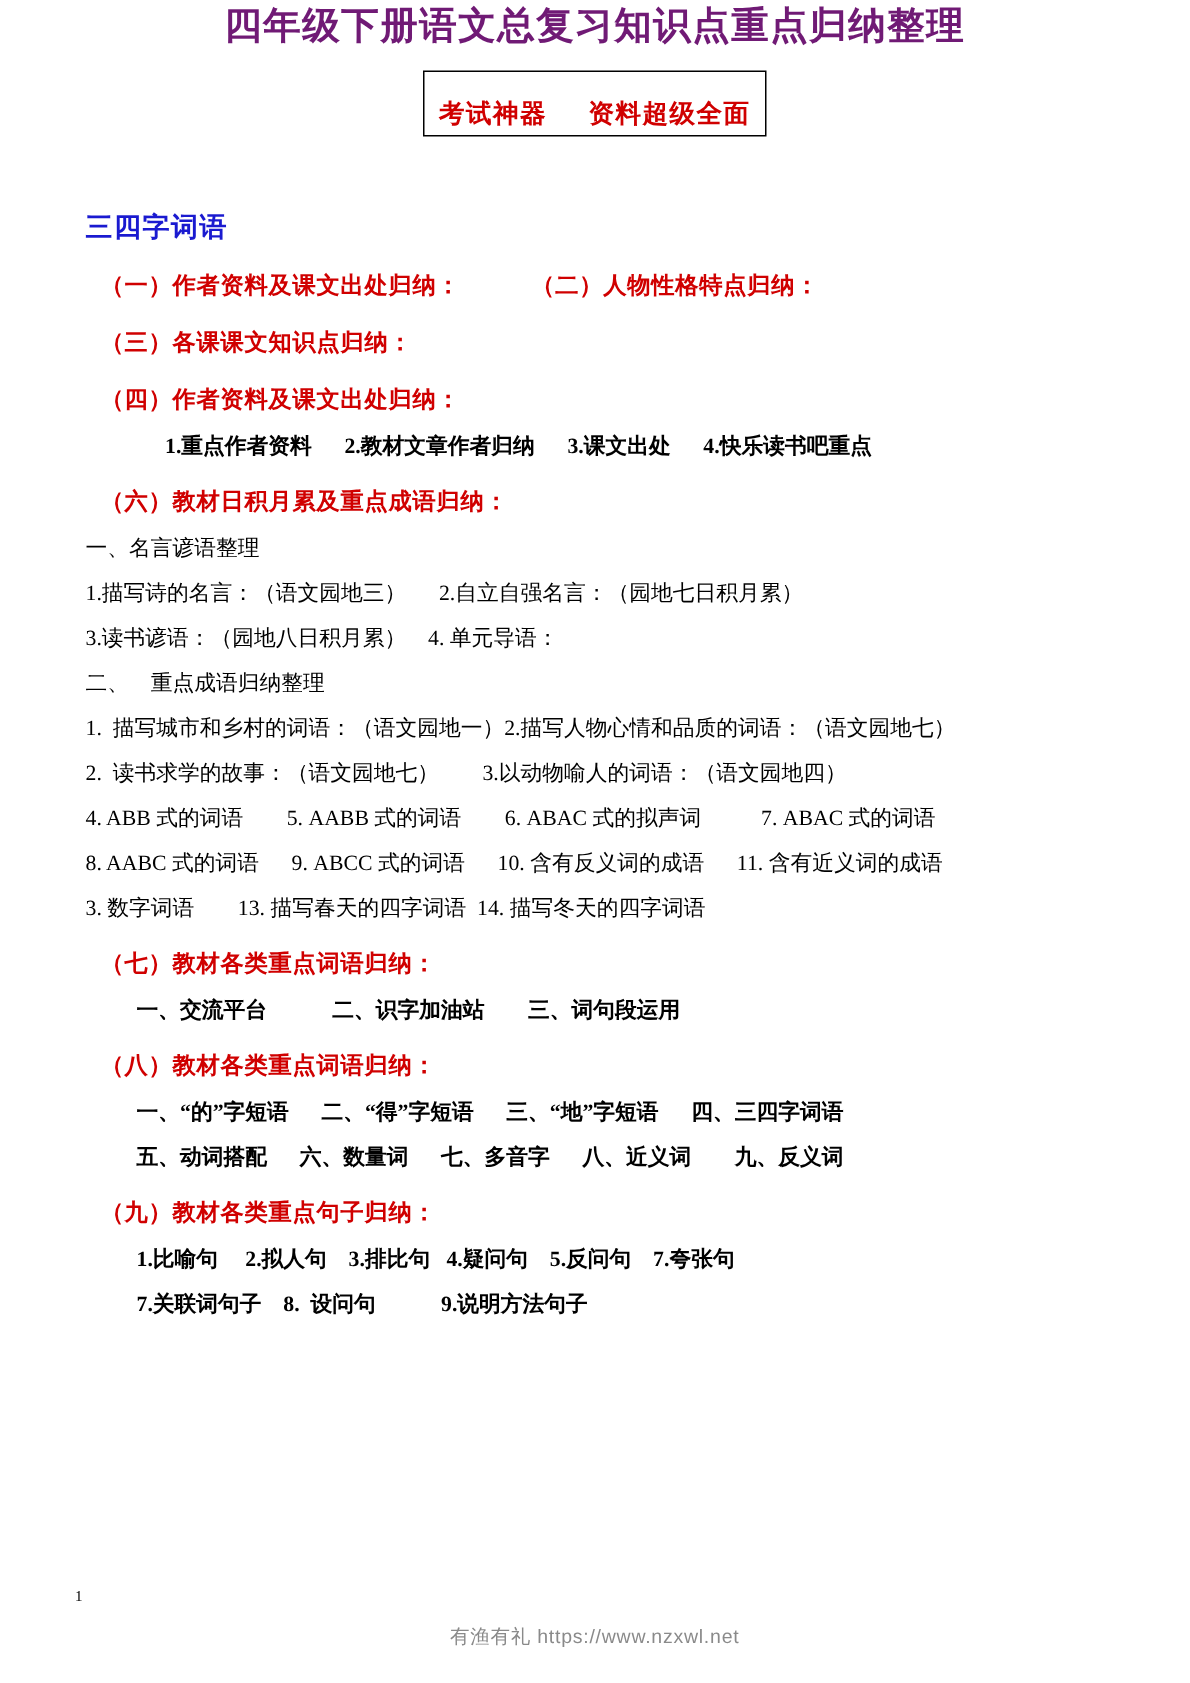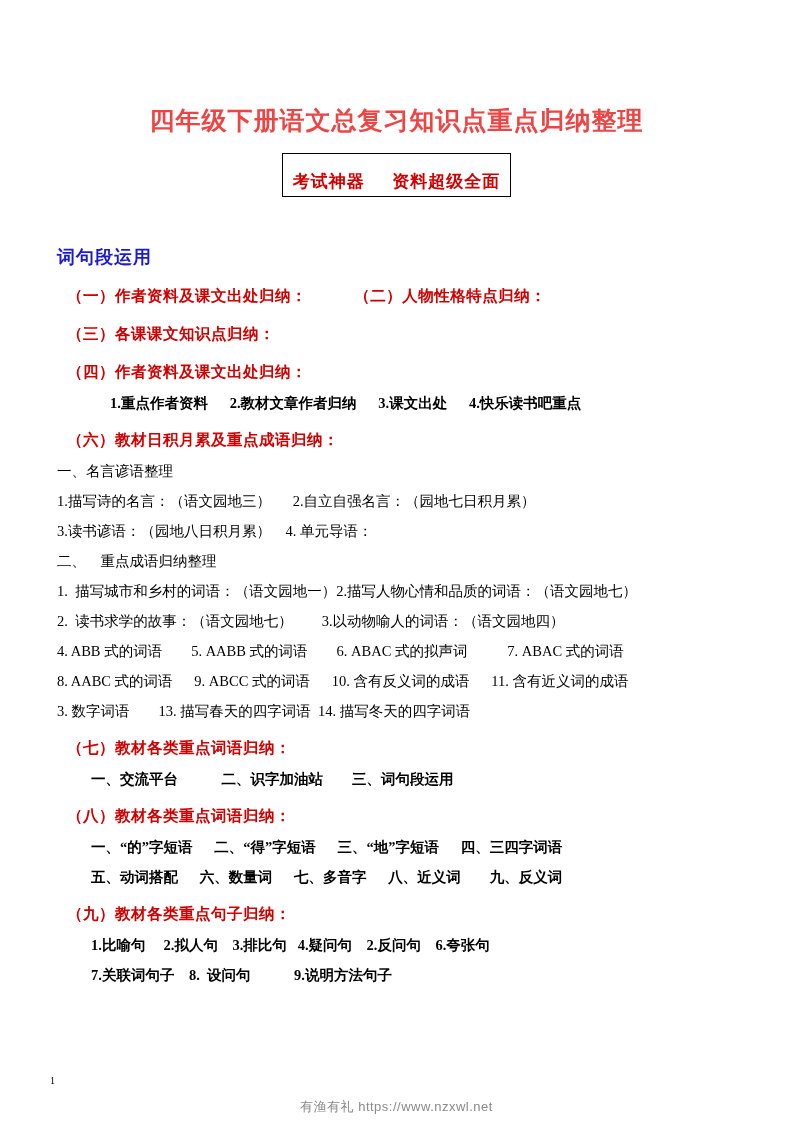--- a/index.html
+++ b/index.html
@@ -21,23 +21,22 @@
     height: 1122px;
     box-sizing: border-box;
     padding: 0 55px;
   }
   .doc-title {
     text-align: center;
     font-family: "DejaVu Sans", sans-serif;
     font-weight: bold;
     font-size: 25px;
     letter-spacing: 1px;
-    margin: 16px;
-    padding-top: 88px;
-    color: #ef4444;
+    margin: 0;
+    color: #701a75;
   }
   .subtitle-wrap {
     display: flex;
     justify-content: center;
     margin-top: 14px;
   }
   .subtitle-box {
     border: 1px solid #000000;
     padding: 16px 10px 3px 10px;
     color: #d00000;
@@ -114,21 +113,21 @@
 <body>
 
 <div class="page">
 
   <h1 class="doc-title">四年级下册语文总复习知识点重点归纳整理</h1>
 
   <div class="subtitle-wrap">
     <div class="subtitle-box">考试神器    资料超级全面</div>
   </div>
 
-  <div class="toc-heading">词句段运用</div>
+  <div class="toc-heading">三四字词语</div>
 
   <div class="red-head inline-pair">（一）作者资料及课文出处归纳：        （二）人物性格特点归纳：</div>
 
   <div class="red-head">（三）各课课文知识点归纳：</div>
 
   <div class="red-head">（四）作者资料及课文出处归纳：</div>
   <div class="sub-line indent1">1.重点作者资料      2.教材文章作者归纳      3.课文出处      4.快乐读书吧重点</div>
 
 
   <div class="red-head">（六）教材日积月累及重点成语归纳：</div>
@@ -143,19 +142,19 @@
   <div class="body-line">3. 数字词语        13. 描写春天的四字词语  14. 描写冬天的四字词语</div>
 
   <div class="red-head">（七）教材各类重点词语归纳：</div>
   <div class="sub-line indent2">一、交流平台            二、识字加油站        三、词句段运用</div>
 
   <div class="red-head">（八）教材各类重点词语归纳：</div>
   <div class="sub-line indent2">一、“的”字短语      二、“得”字短语      三、“地”字短语      四、三四字词语</div>
   <div class="sub-line indent2">五、动词搭配      六、数量词      七、多音字      八、近义词        九、反义词</div>
 
   <div class="red-head">（九）教材各类重点句子归纳：</div>
-  <div class="sub-line indent2">1.比喻句     2.拟人句    3.排比句   4.疑问句    2.反问句    6.夸张句</div>
+  <div class="sub-line indent2">1.比喻句     2.拟人句    3.排比句   4.疑问句    5.反问句    7.夸张句</div>
   <div class="sub-line indent2">7.关联词句子    8.  设问句            9.说明方法句子</div>
 
   <div class="page-number">1</div>
   <div class="footer">有渔有礼 https://www.nzxwl.net</div>
 
 </div>
 
 </body></html>

